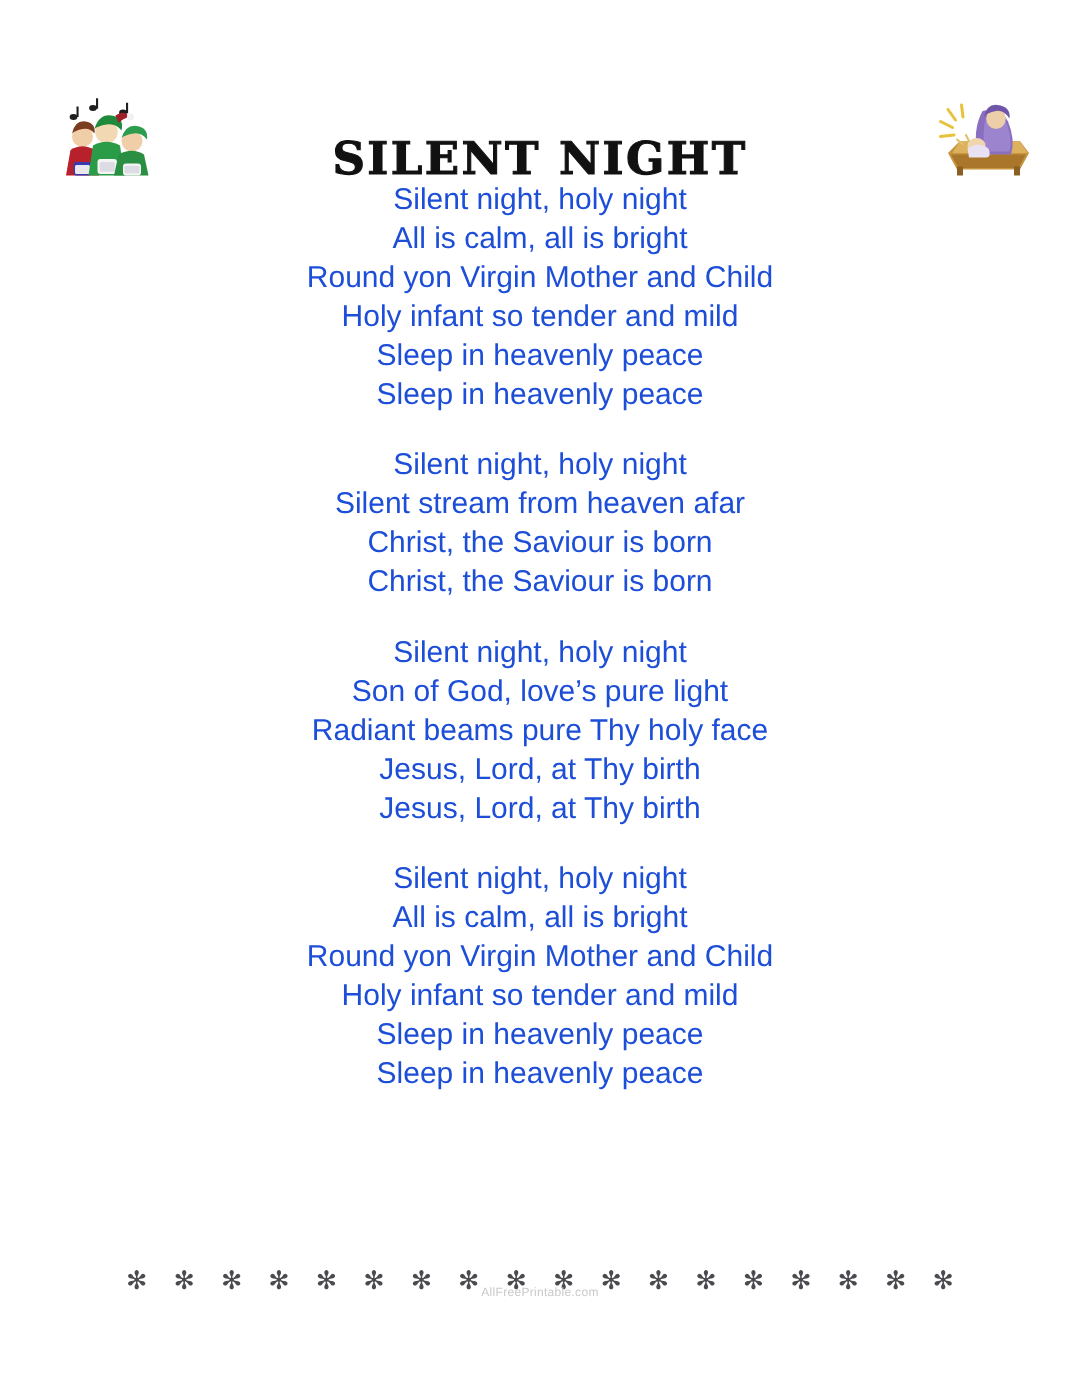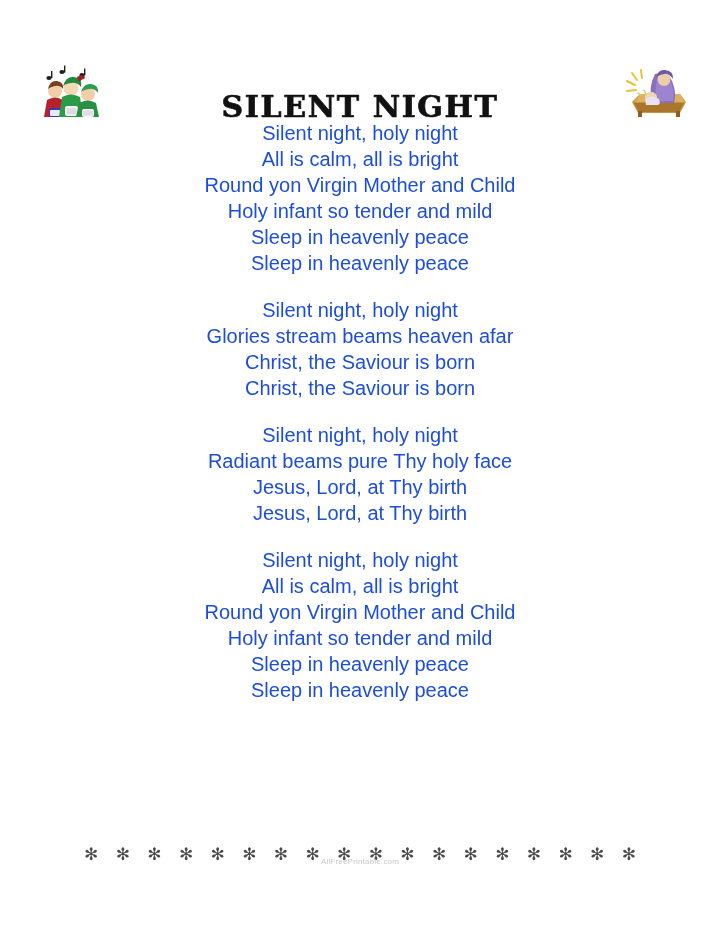--- a/index.html
+++ b/index.html
@@ -181,26 +181,27 @@
     <div class="verse">
       <div class="line">Silent night, holy night</div>
       <div class="line">All is calm, all is bright</div>
       <div class="line">Round yon Virgin Mother and Child</div>
       <div class="line">Holy infant so tender and mild</div>
       <div class="line">Sleep in heavenly peace</div>
       <div class="line">Sleep in heavenly peace</div>
     </div>
     <div class="verse">
       <div class="line">Silent night, holy night</div>
-      <div class="line">Glories stream beams heaven afar</div>
+      <div class="line">Silent stream from heaven afar</div>
       <div class="line">Christ, the Saviour is born</div>
       <div class="line">Christ, the Saviour is born</div>
     </div>
     <div class="verse">
       <div class="line">Silent night, holy night</div>
+      <div class="line">Son of God, love’s pure light</div>
       <div class="line">Radiant beams pure Thy holy face</div>
       <div class="line">Jesus, Lord, at Thy birth</div>
       <div class="line">Jesus, Lord, at Thy birth</div>
     </div>
     <div class="verse">
       <div class="line">Silent night, holy night</div>
       <div class="line">All is calm, all is bright</div>
       <div class="line">Round yon Virgin Mother and Child</div>
       <div class="line">Holy infant so tender and mild</div>
       <div class="line">Sleep in heavenly peace</div>

